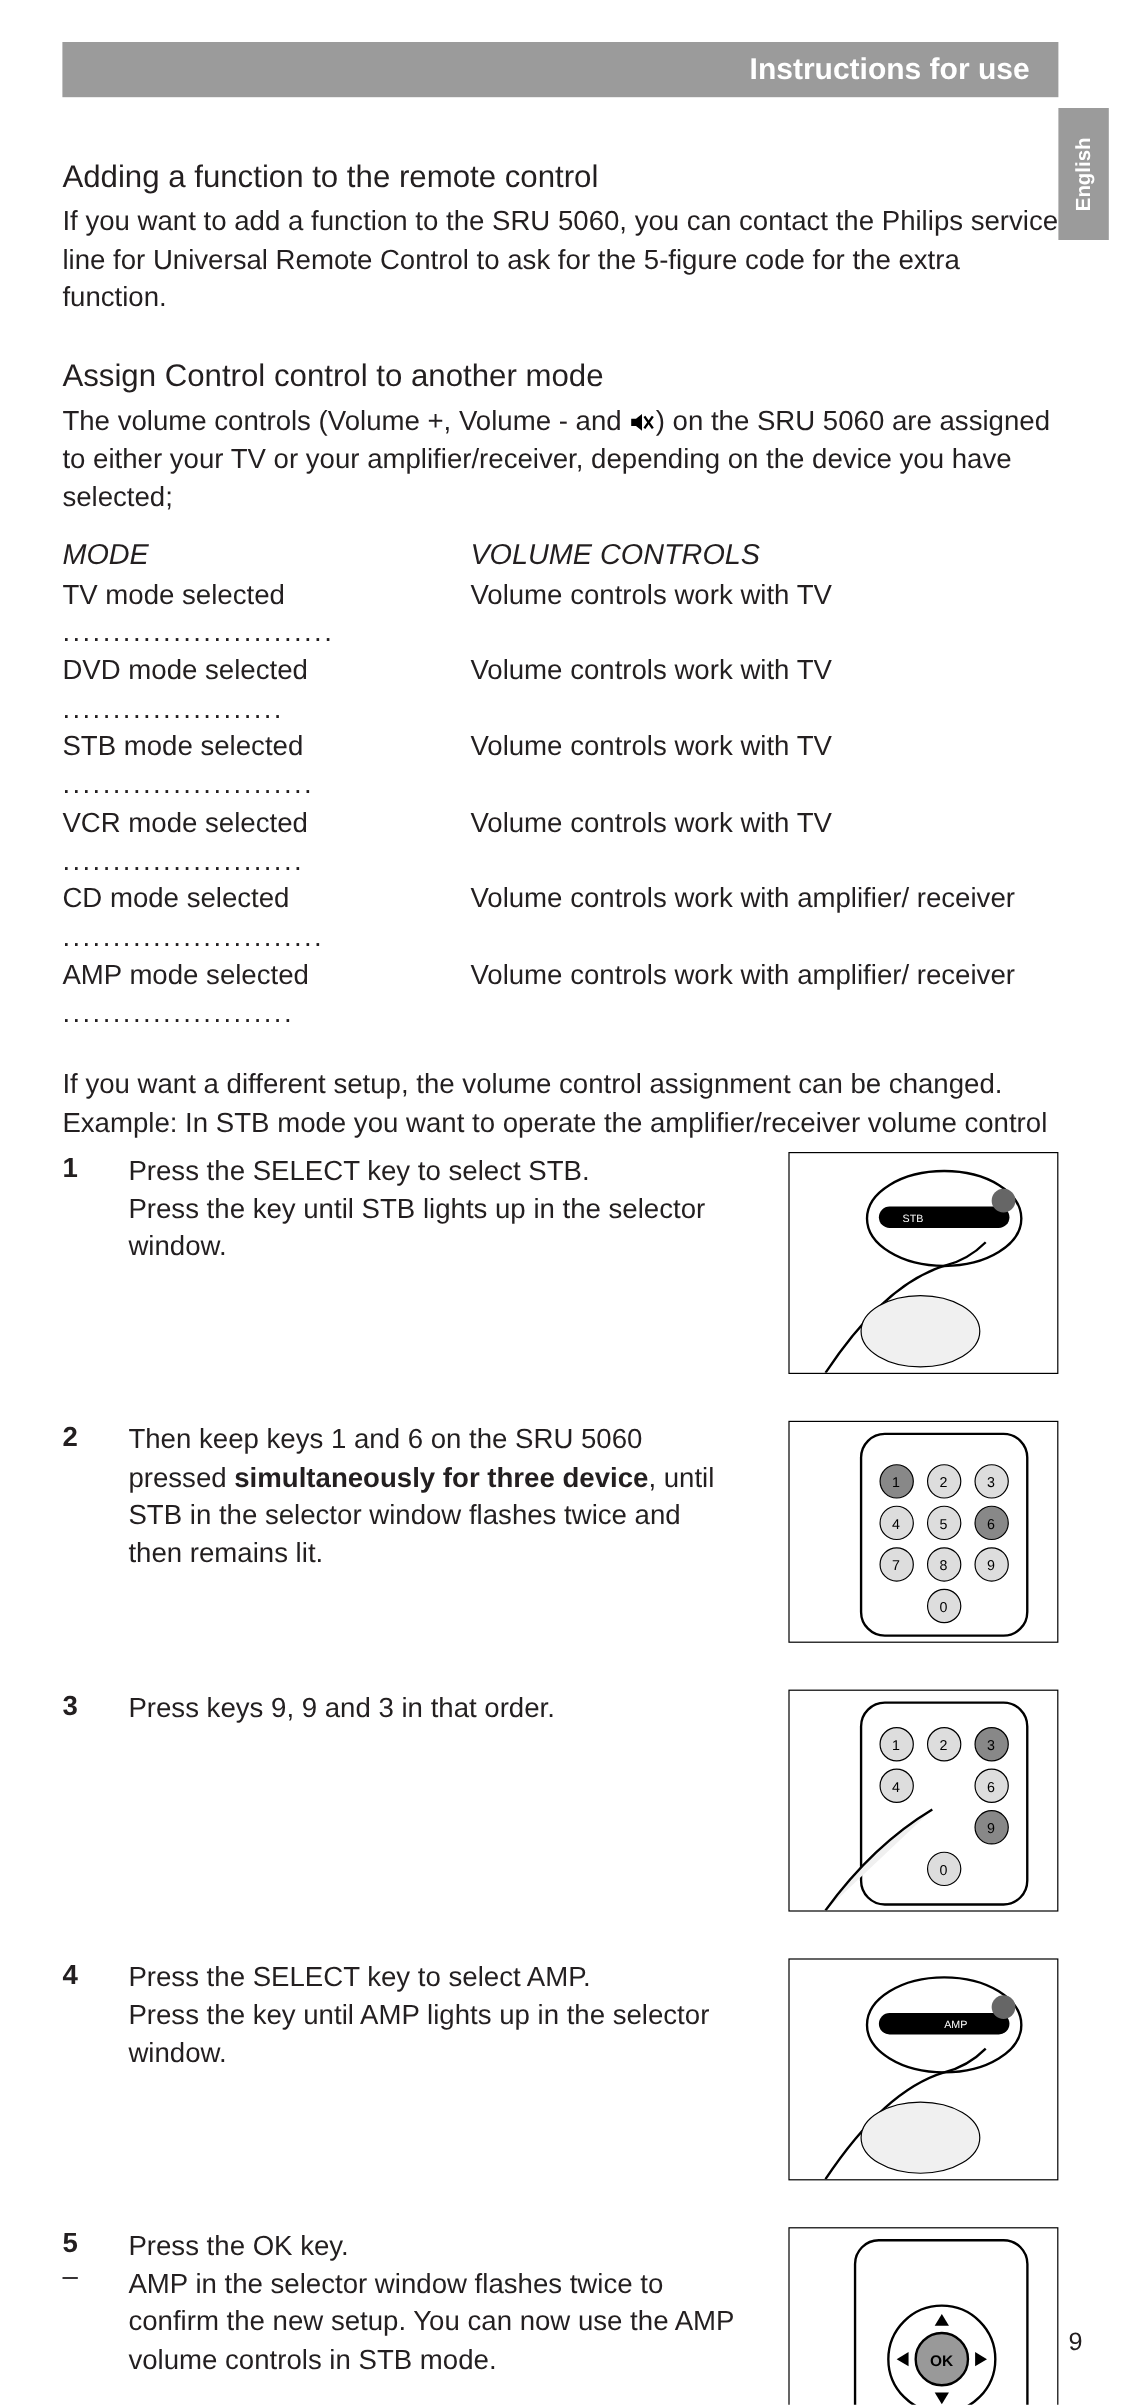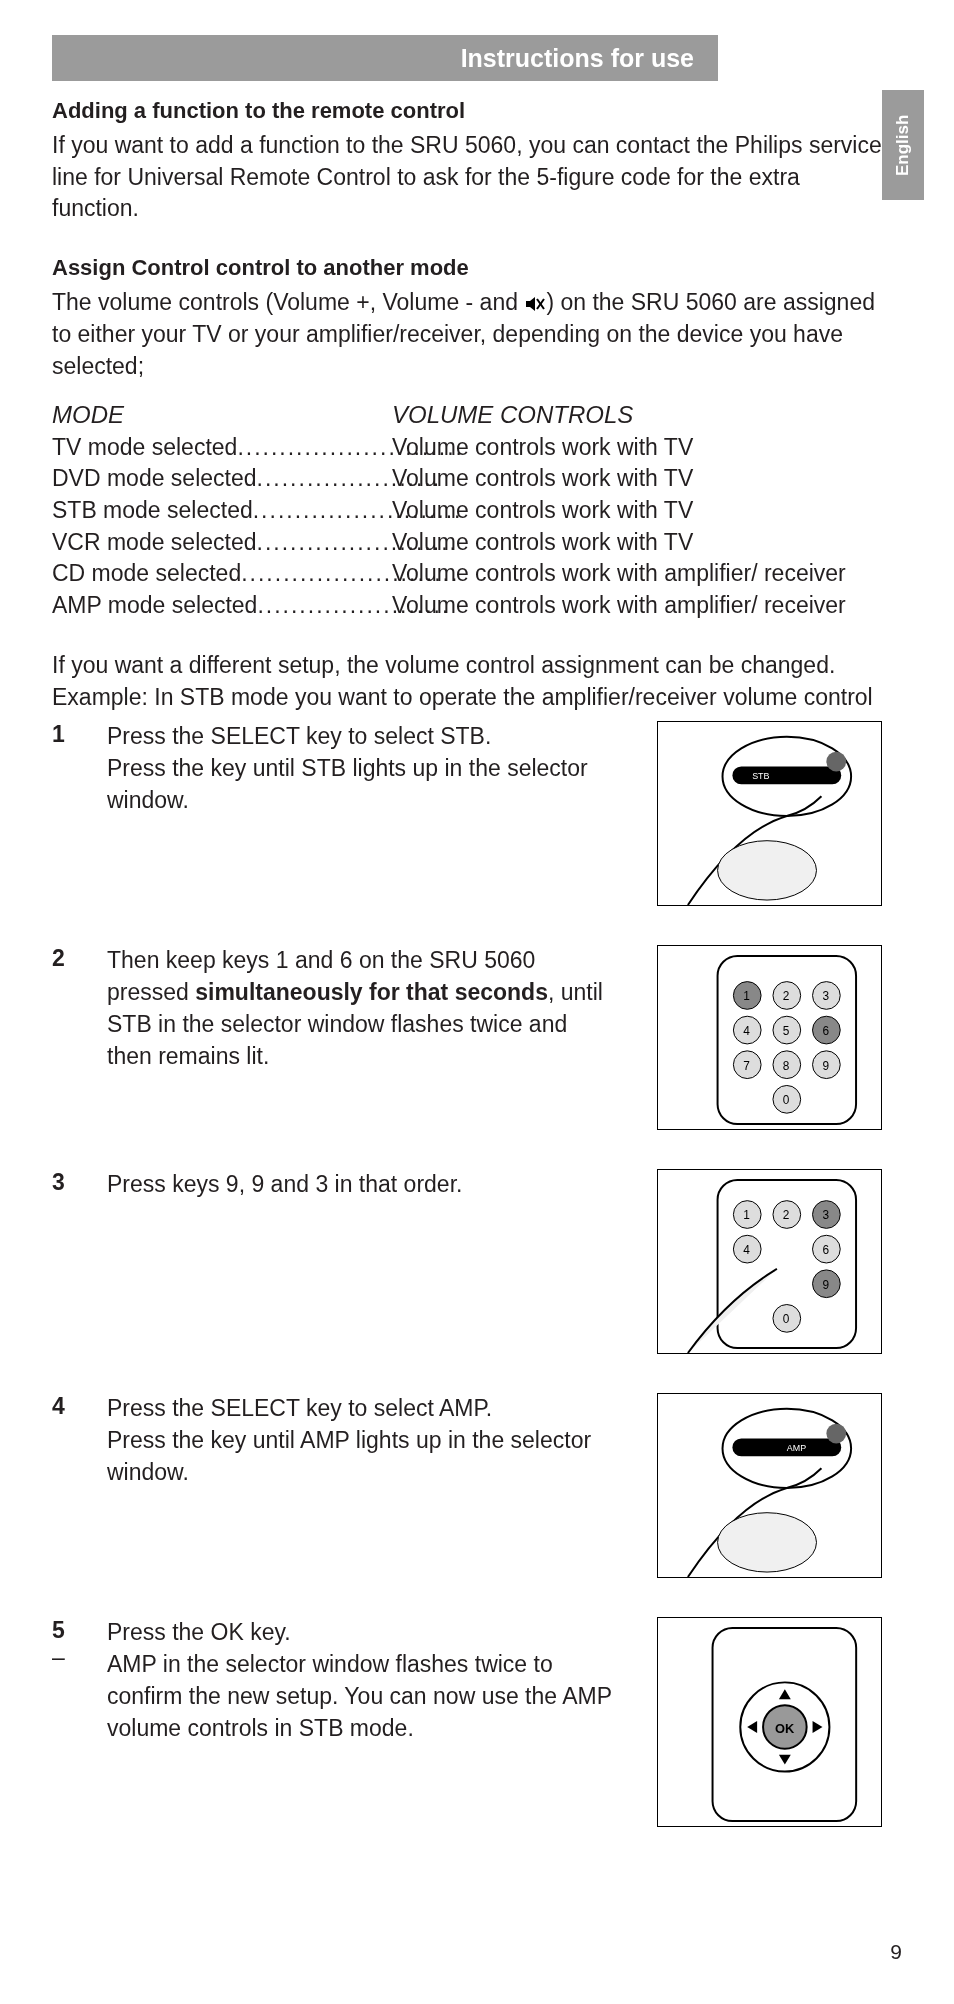--- a/index.html
+++ b/index.html
@@ -8,21 +8,21 @@
     height: 2004px;
     font-family: Arial, Helvetica, sans-serif;
     color: #231f20;
     position: relative;
     background: #fff;
   }
   .header-bar {
     position: absolute;
     top: 35px;
     left: 52px;
-    width: 666px;
+    width: 830px;
     height: 46px;
     background: #9b9b9b;
     color: #fff;
     font-size: 25px;
     font-weight: bold;
     text-align: right;
     padding-right: 24px;
     line-height: 46px;
   }
   .lang-tab {
@@ -42,23 +42,24 @@
     align-items: center;
     justify-content: center;
   }
   .content {
     position: absolute;
     top: 98px;
     left: 52px;
     width: 830px;
   }
   h1 {
-    font-size: 22px;
-    font-weight: bold;
+    font-size: 26px;
+    font-weight: normal;
     margin-bottom: 6px;
+    margin-top: 34px;
   }
   .body-text {
     font-size: 23px;
     line-height: 1.38;
     margin-bottom: 30px;
     font-weight: 300;
   }
   .mode-row {
     font-size: 23px;
     line-height: 1.38;
@@ -71,21 +72,21 @@
     line-height: 1.38;
     display: flex;
   }
   .mode-label { white-space: nowrap; }
   .dots {
     flex: 0 0 auto;
     overflow: hidden;
     letter-spacing: 2px;
   }
   .mode-val { white-space: nowrap; }
-  .col-left { width: 340px; display: flex; }
+  .col-left { width: 340px; display: flex; flex-direction: column; }
   .steps { margin-top: 8px; }
   .step {
     display: flex;
     margin-bottom: 24px;
     min-height: 150px;
   }
   .step-num {
     width: 55px;
     font-size: 23px;
     font-weight: bold;
@@ -213,21 +214,21 @@
             <circle cx="180" cy="40" r="10" fill="#666"></circle>
             <path d="M30 185 Q80 110 130 95 Q150 90 165 75" fill="none" stroke="#000" stroke-width="2"></path>
             <ellipse cx="110" cy="150" rx="50" ry="30" fill="#f0f0f0" stroke="#000"></ellipse>
           </svg>
       </div>
     </div>
 
     <div class="step" style="min-height:200px">
       <div class="step-num">2</div>
       <div class="step-text">
-        <span>Then keep keys 1 and 6 on the SRU 5060 pressed </span><span class="bold">simultaneously for that seconds</span><span>, until STB in the selector window flashes twice and then remains lit.</span>
+        <span>Then keep keys 1 and 6 on the SRU 5060 pressed </span><span class="bold">simultaneously for three device</span><span>, until STB in the selector window flashes twice and then remains lit.</span>
       </div>
       <div class="illus">
         <svg class="remote-svg" viewBox="0 0 225 185">
             <rect x="60" y="10" width="140" height="170" rx="20" fill="#fff" stroke="#000" stroke-width="2"></rect>
             <circle cx="90" cy="50" r="14" fill="#888" stroke="#000"></circle>
             <text x="86" y="55" font-size="12">1</text>
             <circle cx="130" cy="50" r="14" fill="#ddd" stroke="#000"></circle>
             <text x="126" y="55" font-size="12">2</text>
             <circle cx="170" cy="50" r="14" fill="#ddd" stroke="#000"></circle>
             <text x="166" y="55" font-size="12">3</text>

